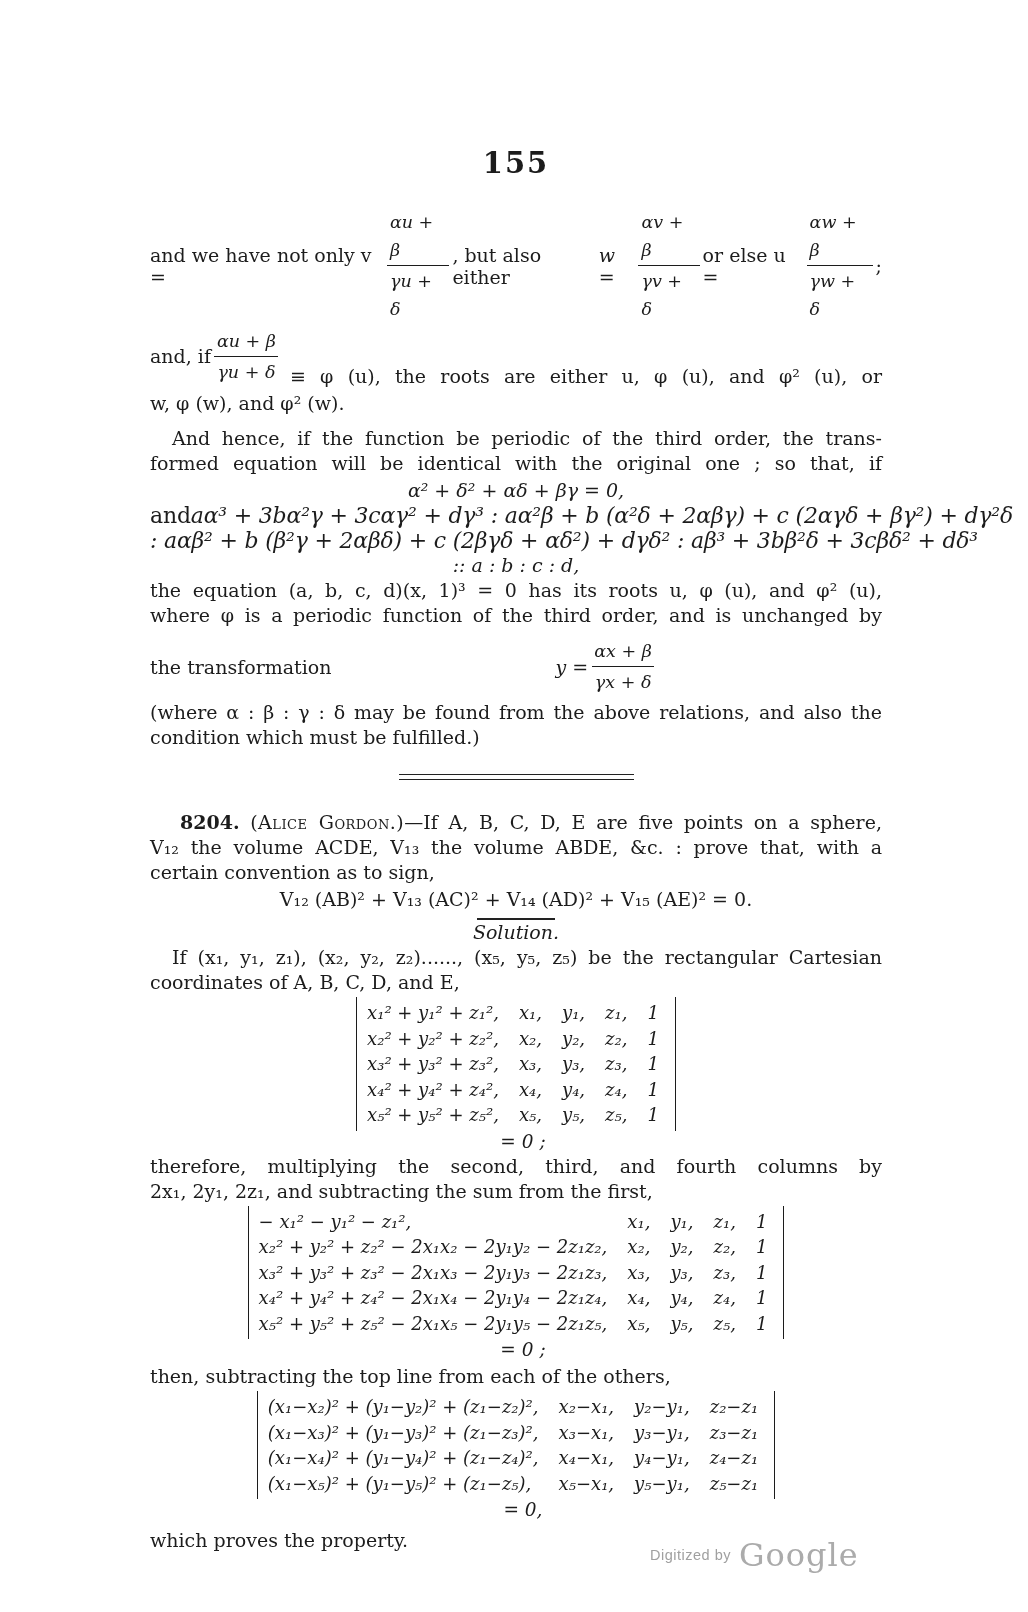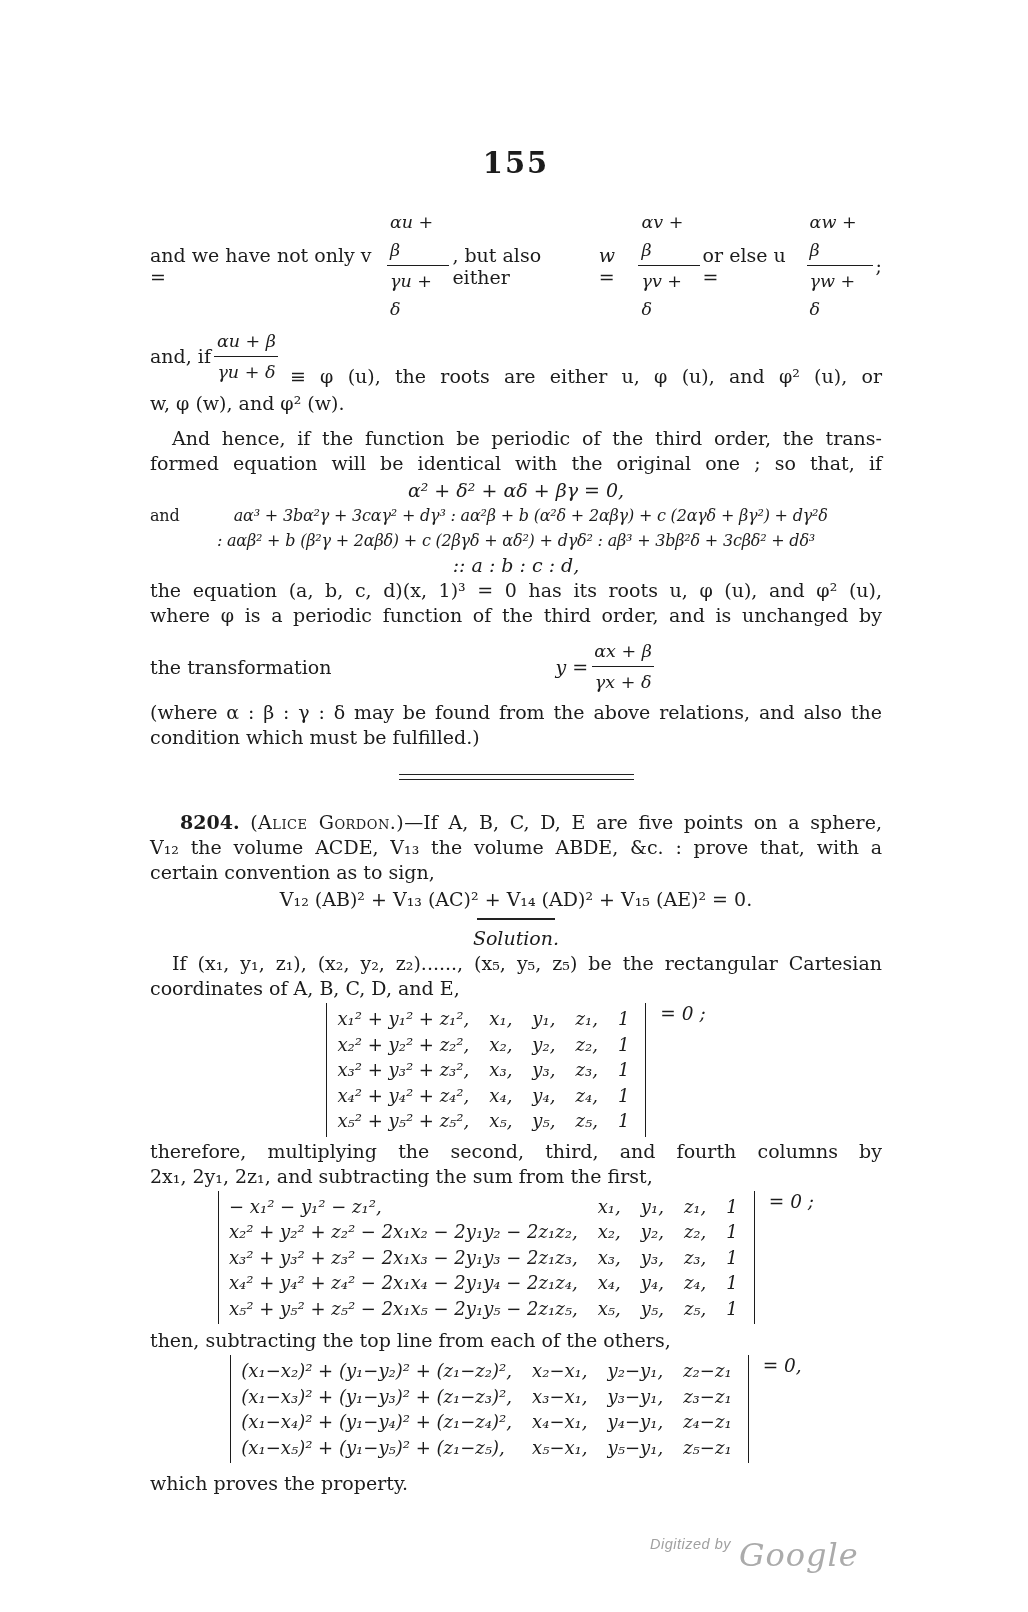--- a/index.html
+++ b/index.html
@@ -19,38 +19,38 @@
   .b{font-weight:bold;}
   .sc{font-variant:small-caps;letter-spacing:0.5px;}
   
   .fracline{display:flex;align-items:center;font-size:19px;}
   .spread{justify-content:space-between;}
   .frac{display:inline-flex;flex-direction:column;align-items:center;font-style:italic;
         font-size:17.5px;line-height:28px;margin:0 3px;}
   .frac .num{padding:0 3px 1px;}
   .frac .den{border-top:1.6px solid #1c1c1c;padding:1px 3px 0;}
   .fill{flex:1;margin-left:8px;text-align:justify;text-align-last:justify;white-space:normal;margin-top:40px;}
-  .mt2{margin-top:2px}.mt4{margin-top:4px}.mt6{margin-top:6px}.mt8{margin-top:8px}
+  .mt2{margin-top:2px}.mt4{margin-top:4px}.mt6{}.mt8{margin-top:8px}
   .mt10{margin-top:10px}.mt28{margin-top:28px}.mt30{margin-top:30px}
-  .tight{font-size:16px;letter-spacing:-0.2px;}
+  .tight{font-size:22px;letter-spacing:-0.2px;}
   
   .dbl-rule{margin:24px auto 0;width:235px;height:4px;border-top:1.8px solid #222;border-bottom:1.8px solid #222;}
   .short-rule{margin:6px auto 0;width:78px;height:0;border-top:2.2px solid #222;}
   
-  .detwrap{display:flex;justify-content:center;margin:2px 0 0;}
+  .detwrap{display:flex;justify-content:center;align-items:center;margin:2px 0 0;flex-direction:column;}
   .det{display:grid;border-left:1.8px solid #1c1c1c;border-right:1.8px solid #1c1c1c;
        padding:3px 6px;font-size:18px;line-height:25.5px;font-style:italic;}
   .det .cell{padding:0 10px;text-align:center;white-space:nowrap;}
   .det .c0{text-align:left;padding-left:4px;}
   .det-result{margin-left:14px;font-size:18.5px;font-style:italic;white-space:nowrap;}
   
   .transline{display:flex;align-items:center;margin-top:9px;font-size:19px;}
   .transmid{flex:1;display:flex;justify-content:center;align-items:center;}
   
-  .gfooter{position:absolute;left:650px;top:1536px;display:flex;align-items:flex-start;font-style:italic;}
+  .gfooter{position:absolute;left:650px;top:1536px;display:flex;align-items:center;}
   .gby{font-family:"Liberation Sans","DejaVu Sans",sans-serif;font-size:14.5px;color:#a0a0a0;letter-spacing:0.5px;}
   .glogo{font-size:32px;color:#ababab;margin-left:8px;letter-spacing:1px;}
 </style>
 </head>
 <body>
 
 <div class="page">
   <div class="content">
 
     <div class="pagenum">155</div>

